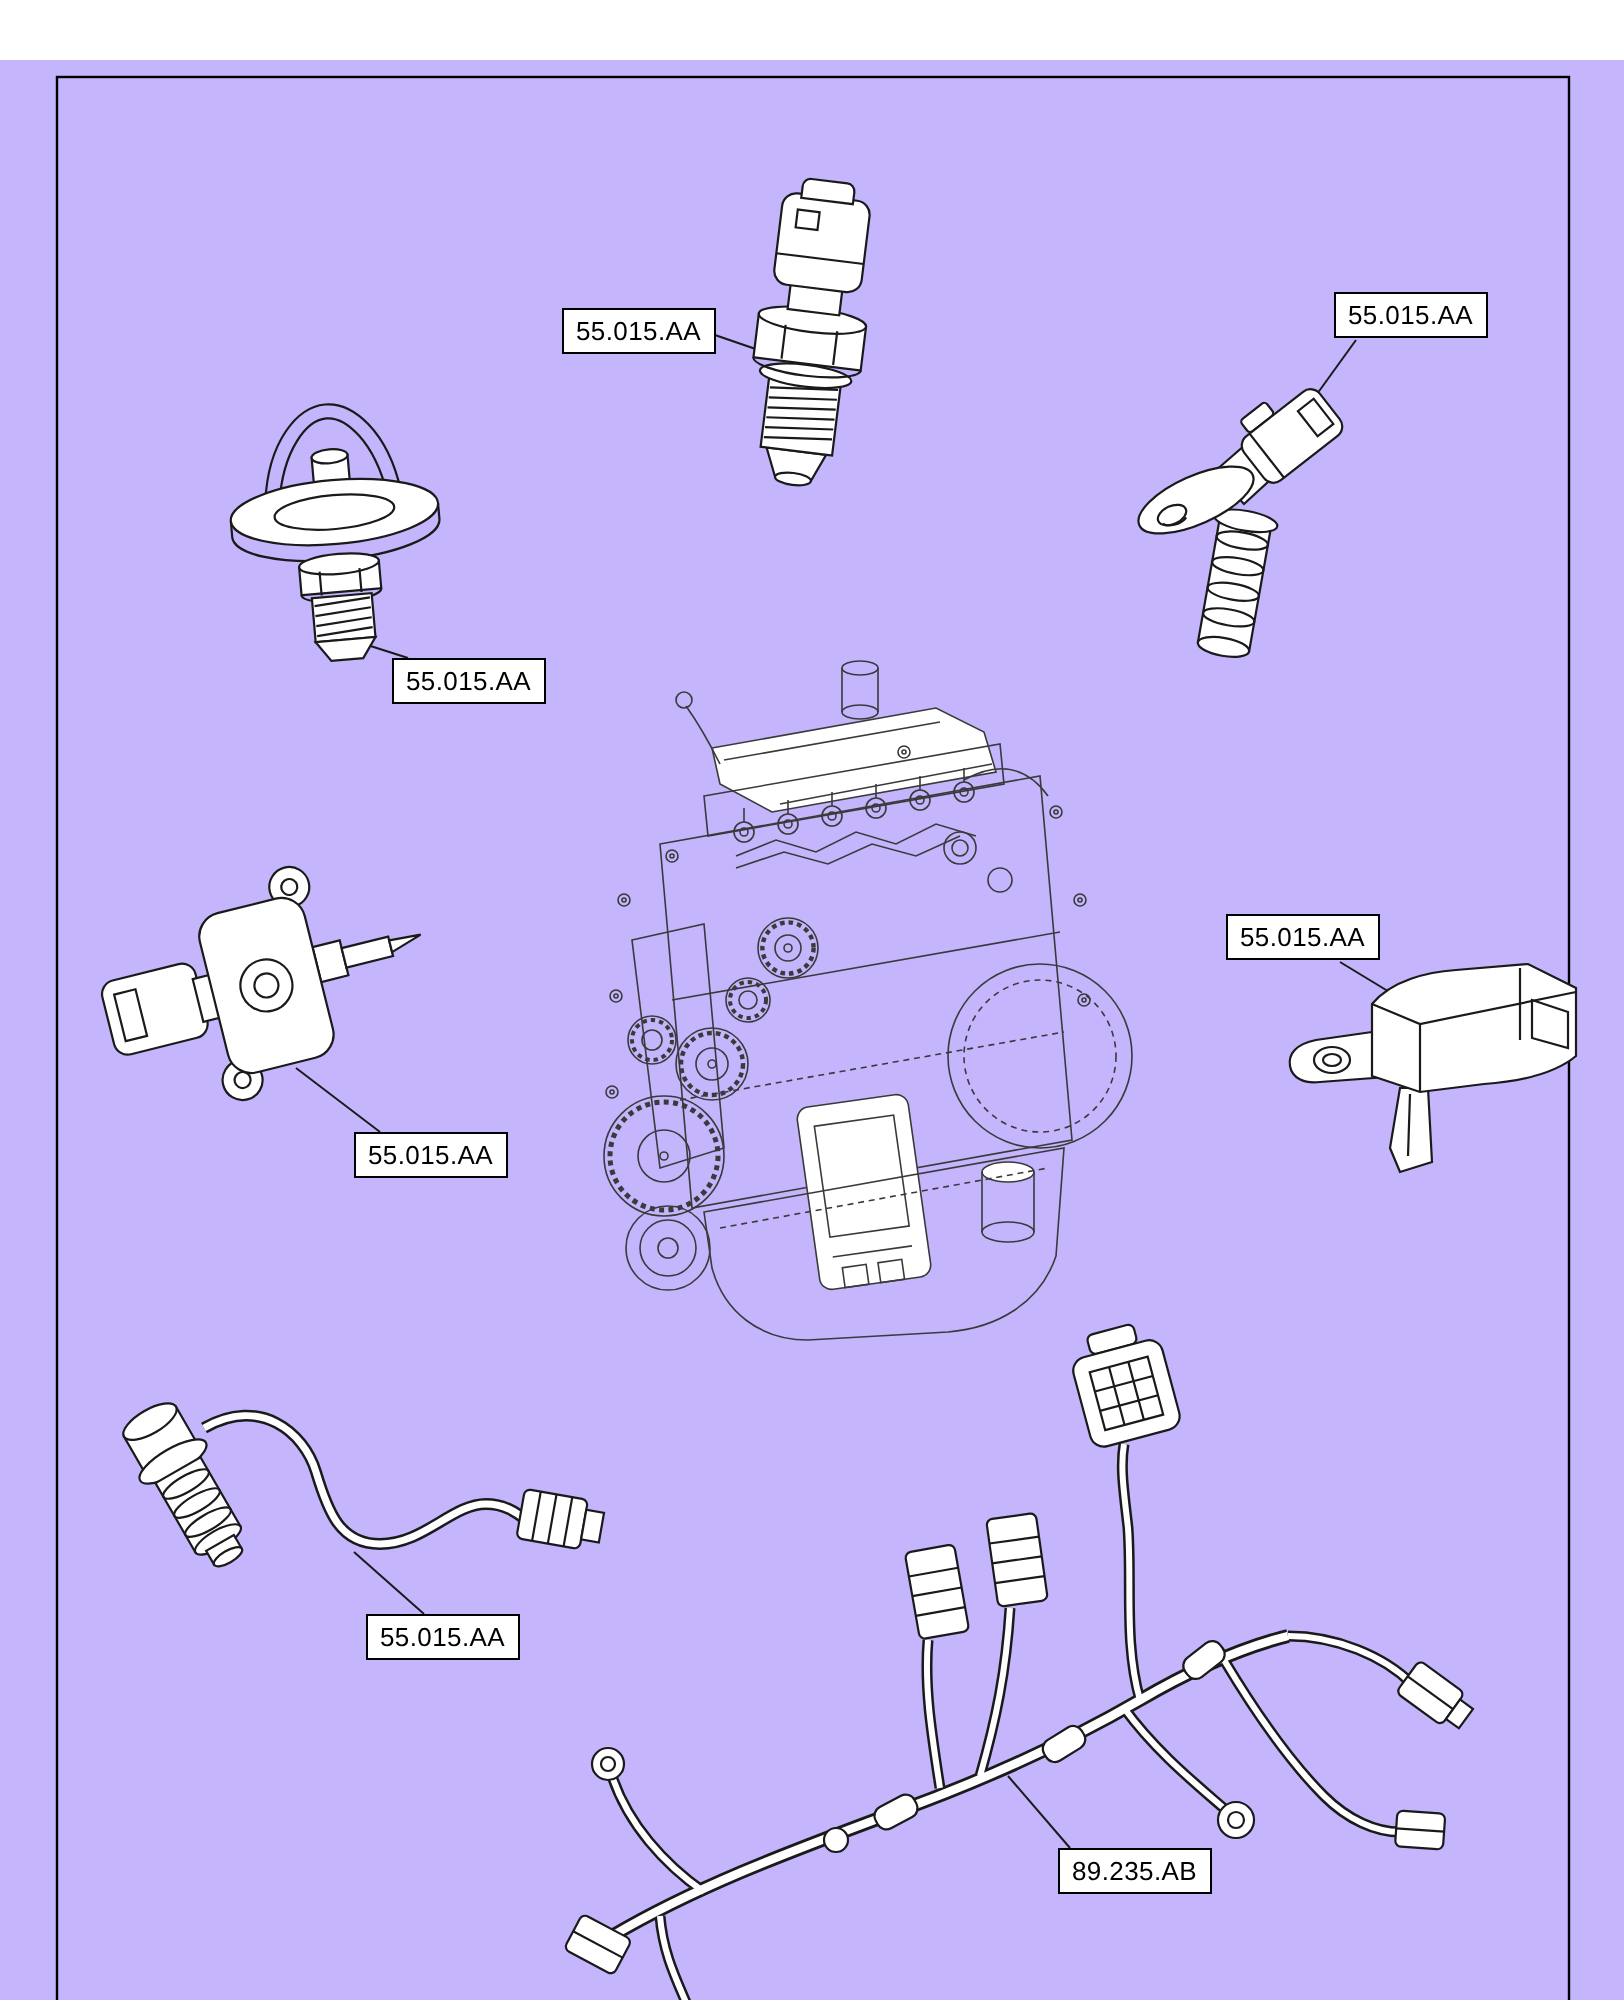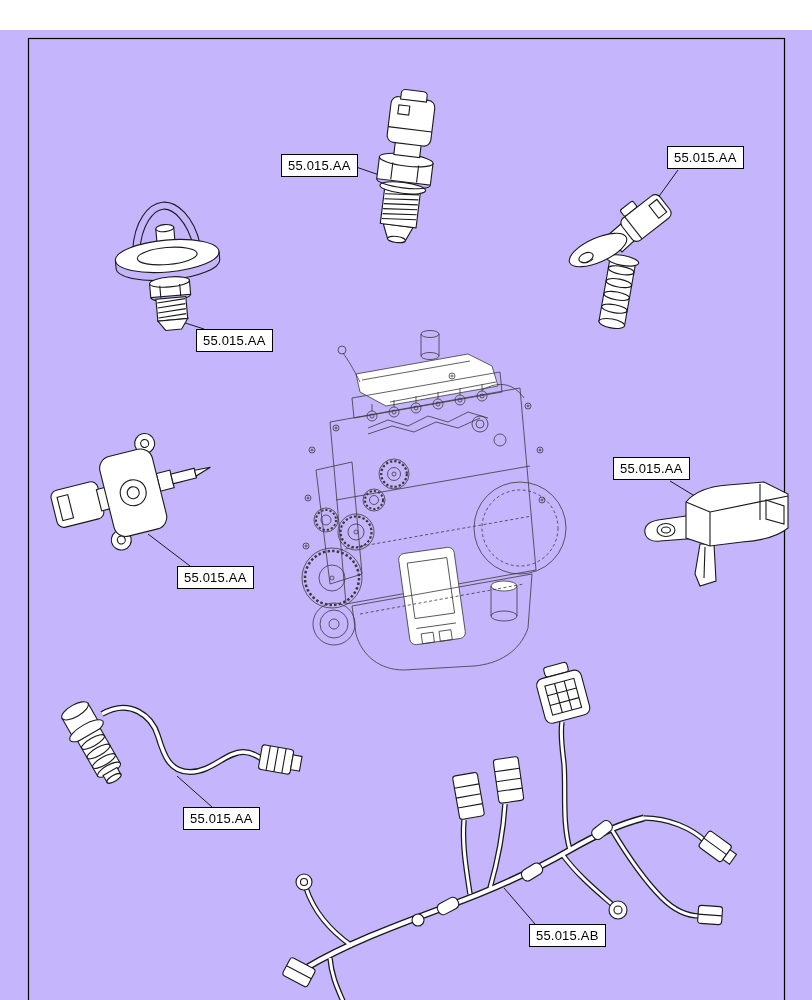--- a/index.html
+++ b/index.html
@@ -361,16 +361,16 @@
   <div class="callout" style="left:613px; top:427px;">
     <span>55.015.AA</span>
   </div>
   <div class="callout" style="left:177px; top:536px;">
     <span>55.015.AA</span>
   </div>
   <div class="callout" style="left:183px; top:777px;">
     <span>55.015.AA</span>
   </div>
   <div class="callout" style="left:529px; top:894px;">
-    <span>55.015.AB</span>
+    <span>89.235.AB</span>
   </div>
 
 </div>
 
 </body></html>

